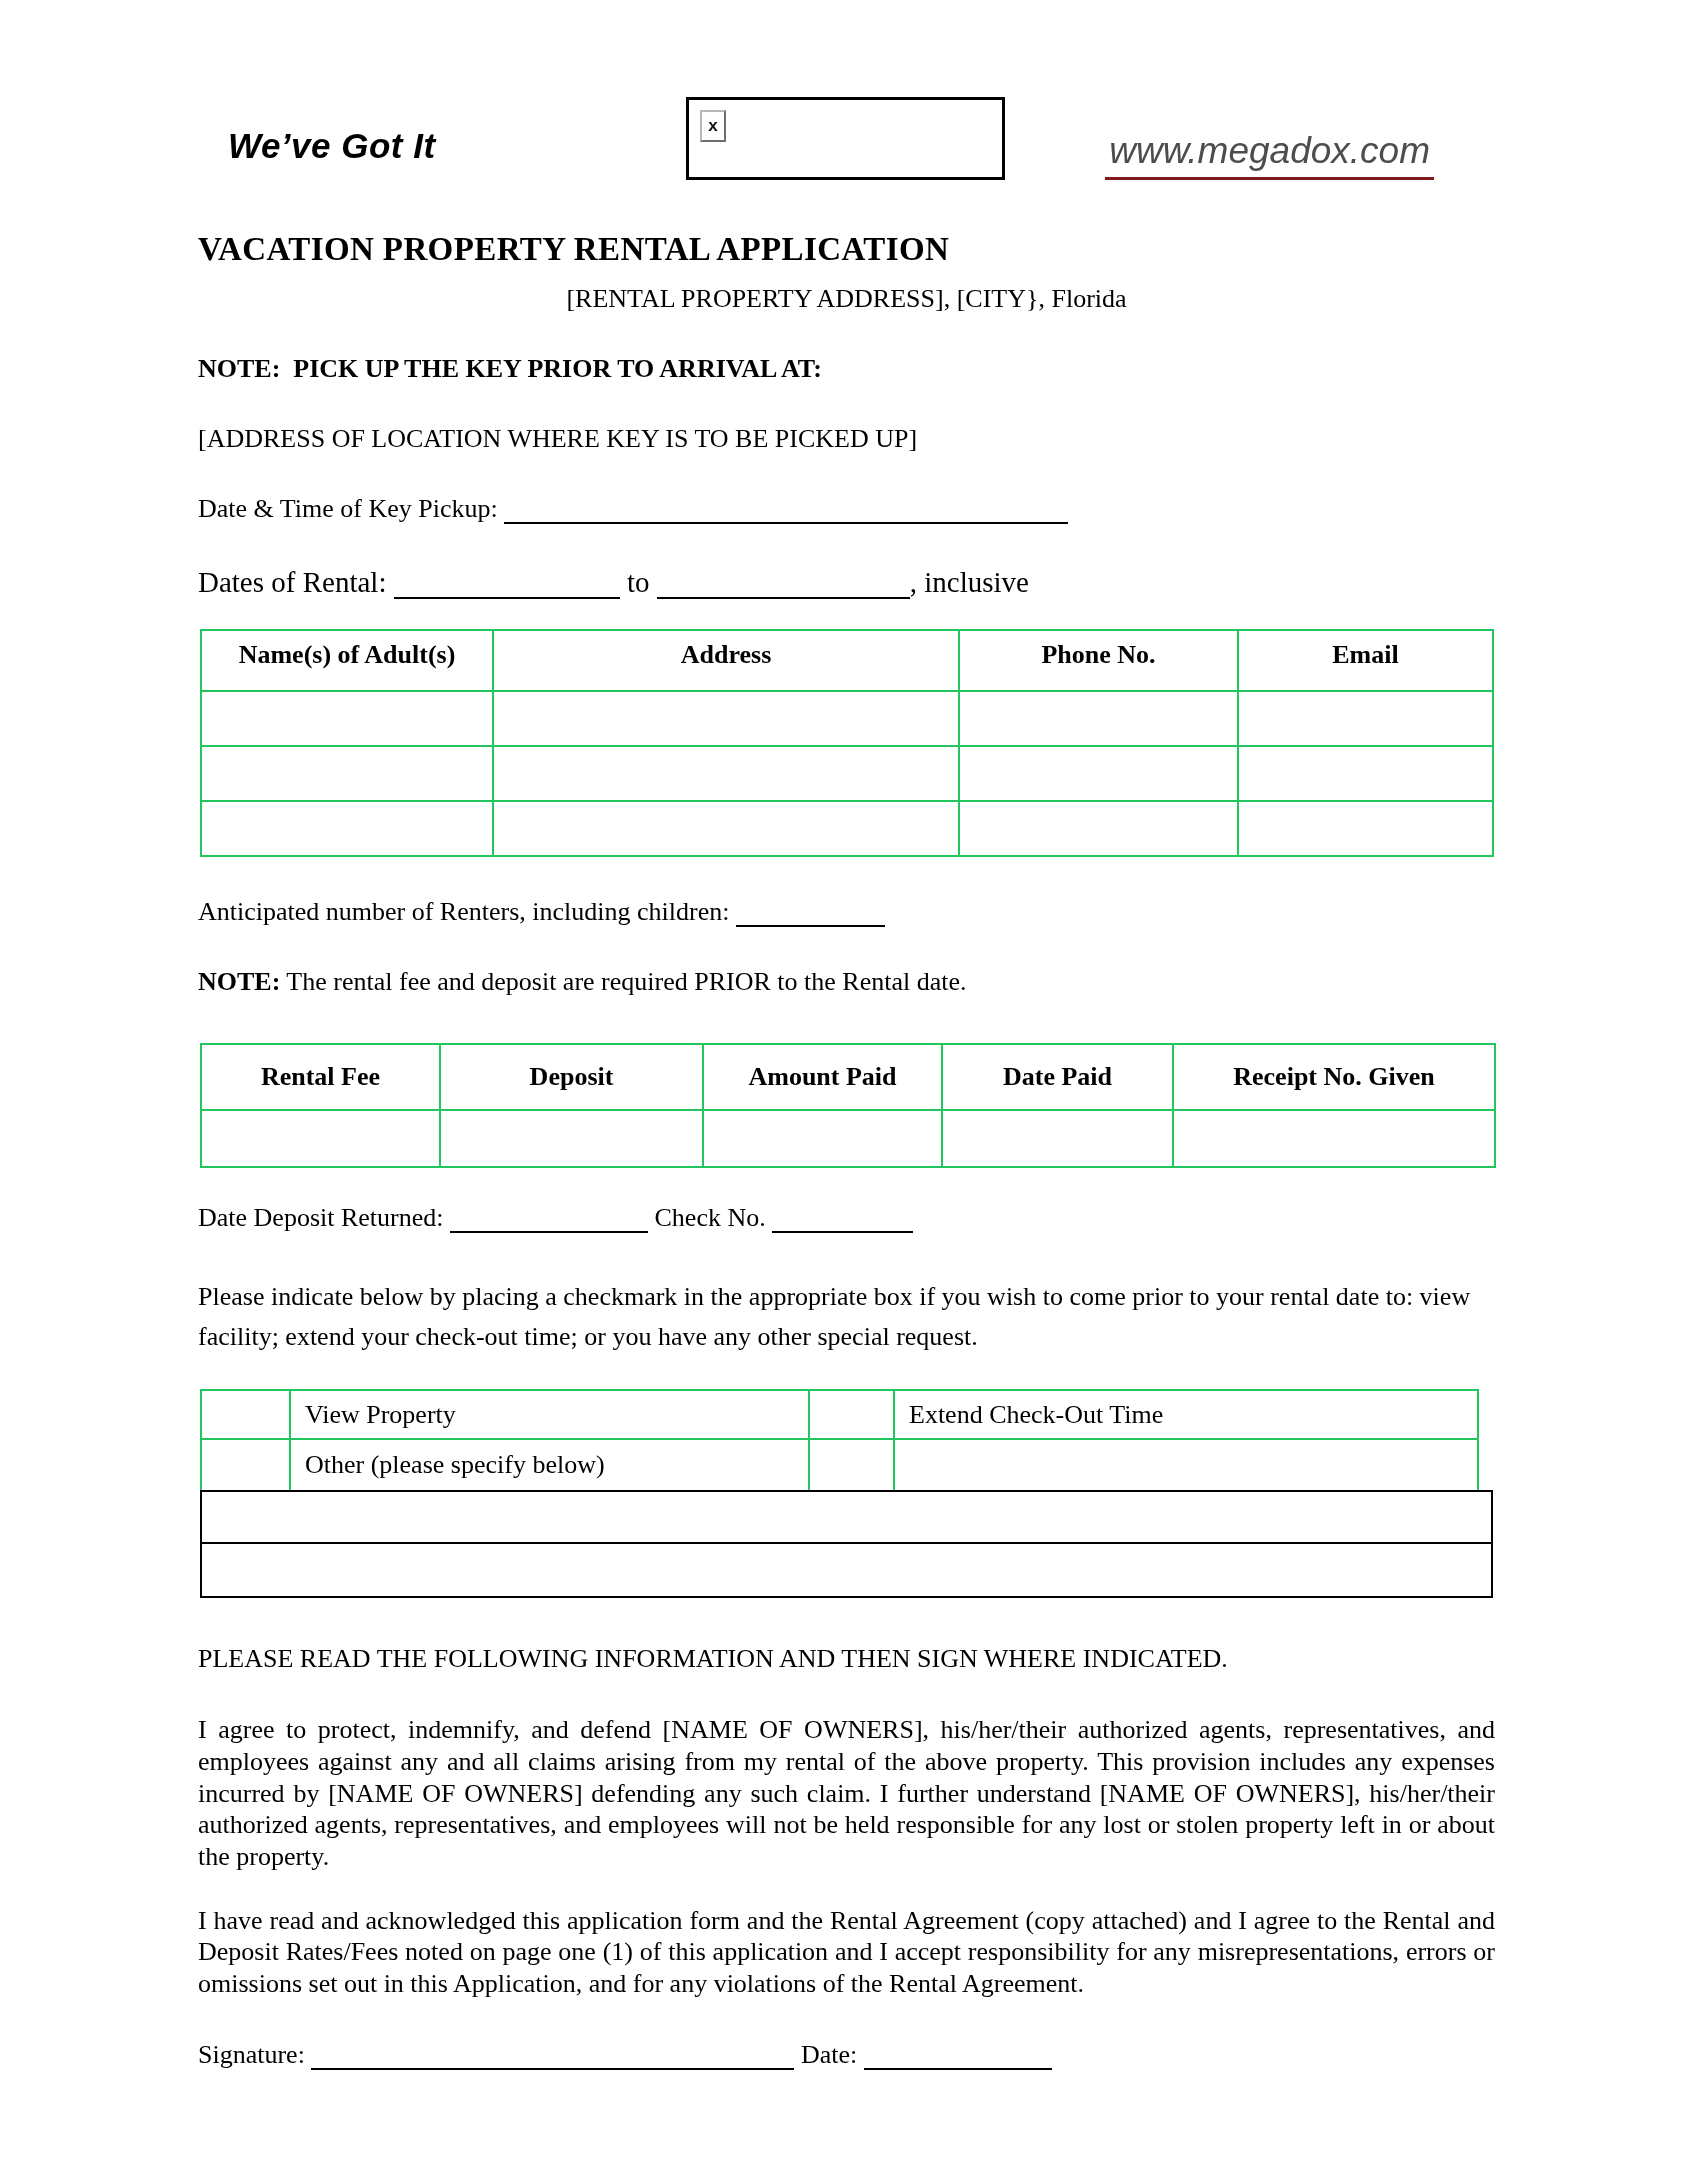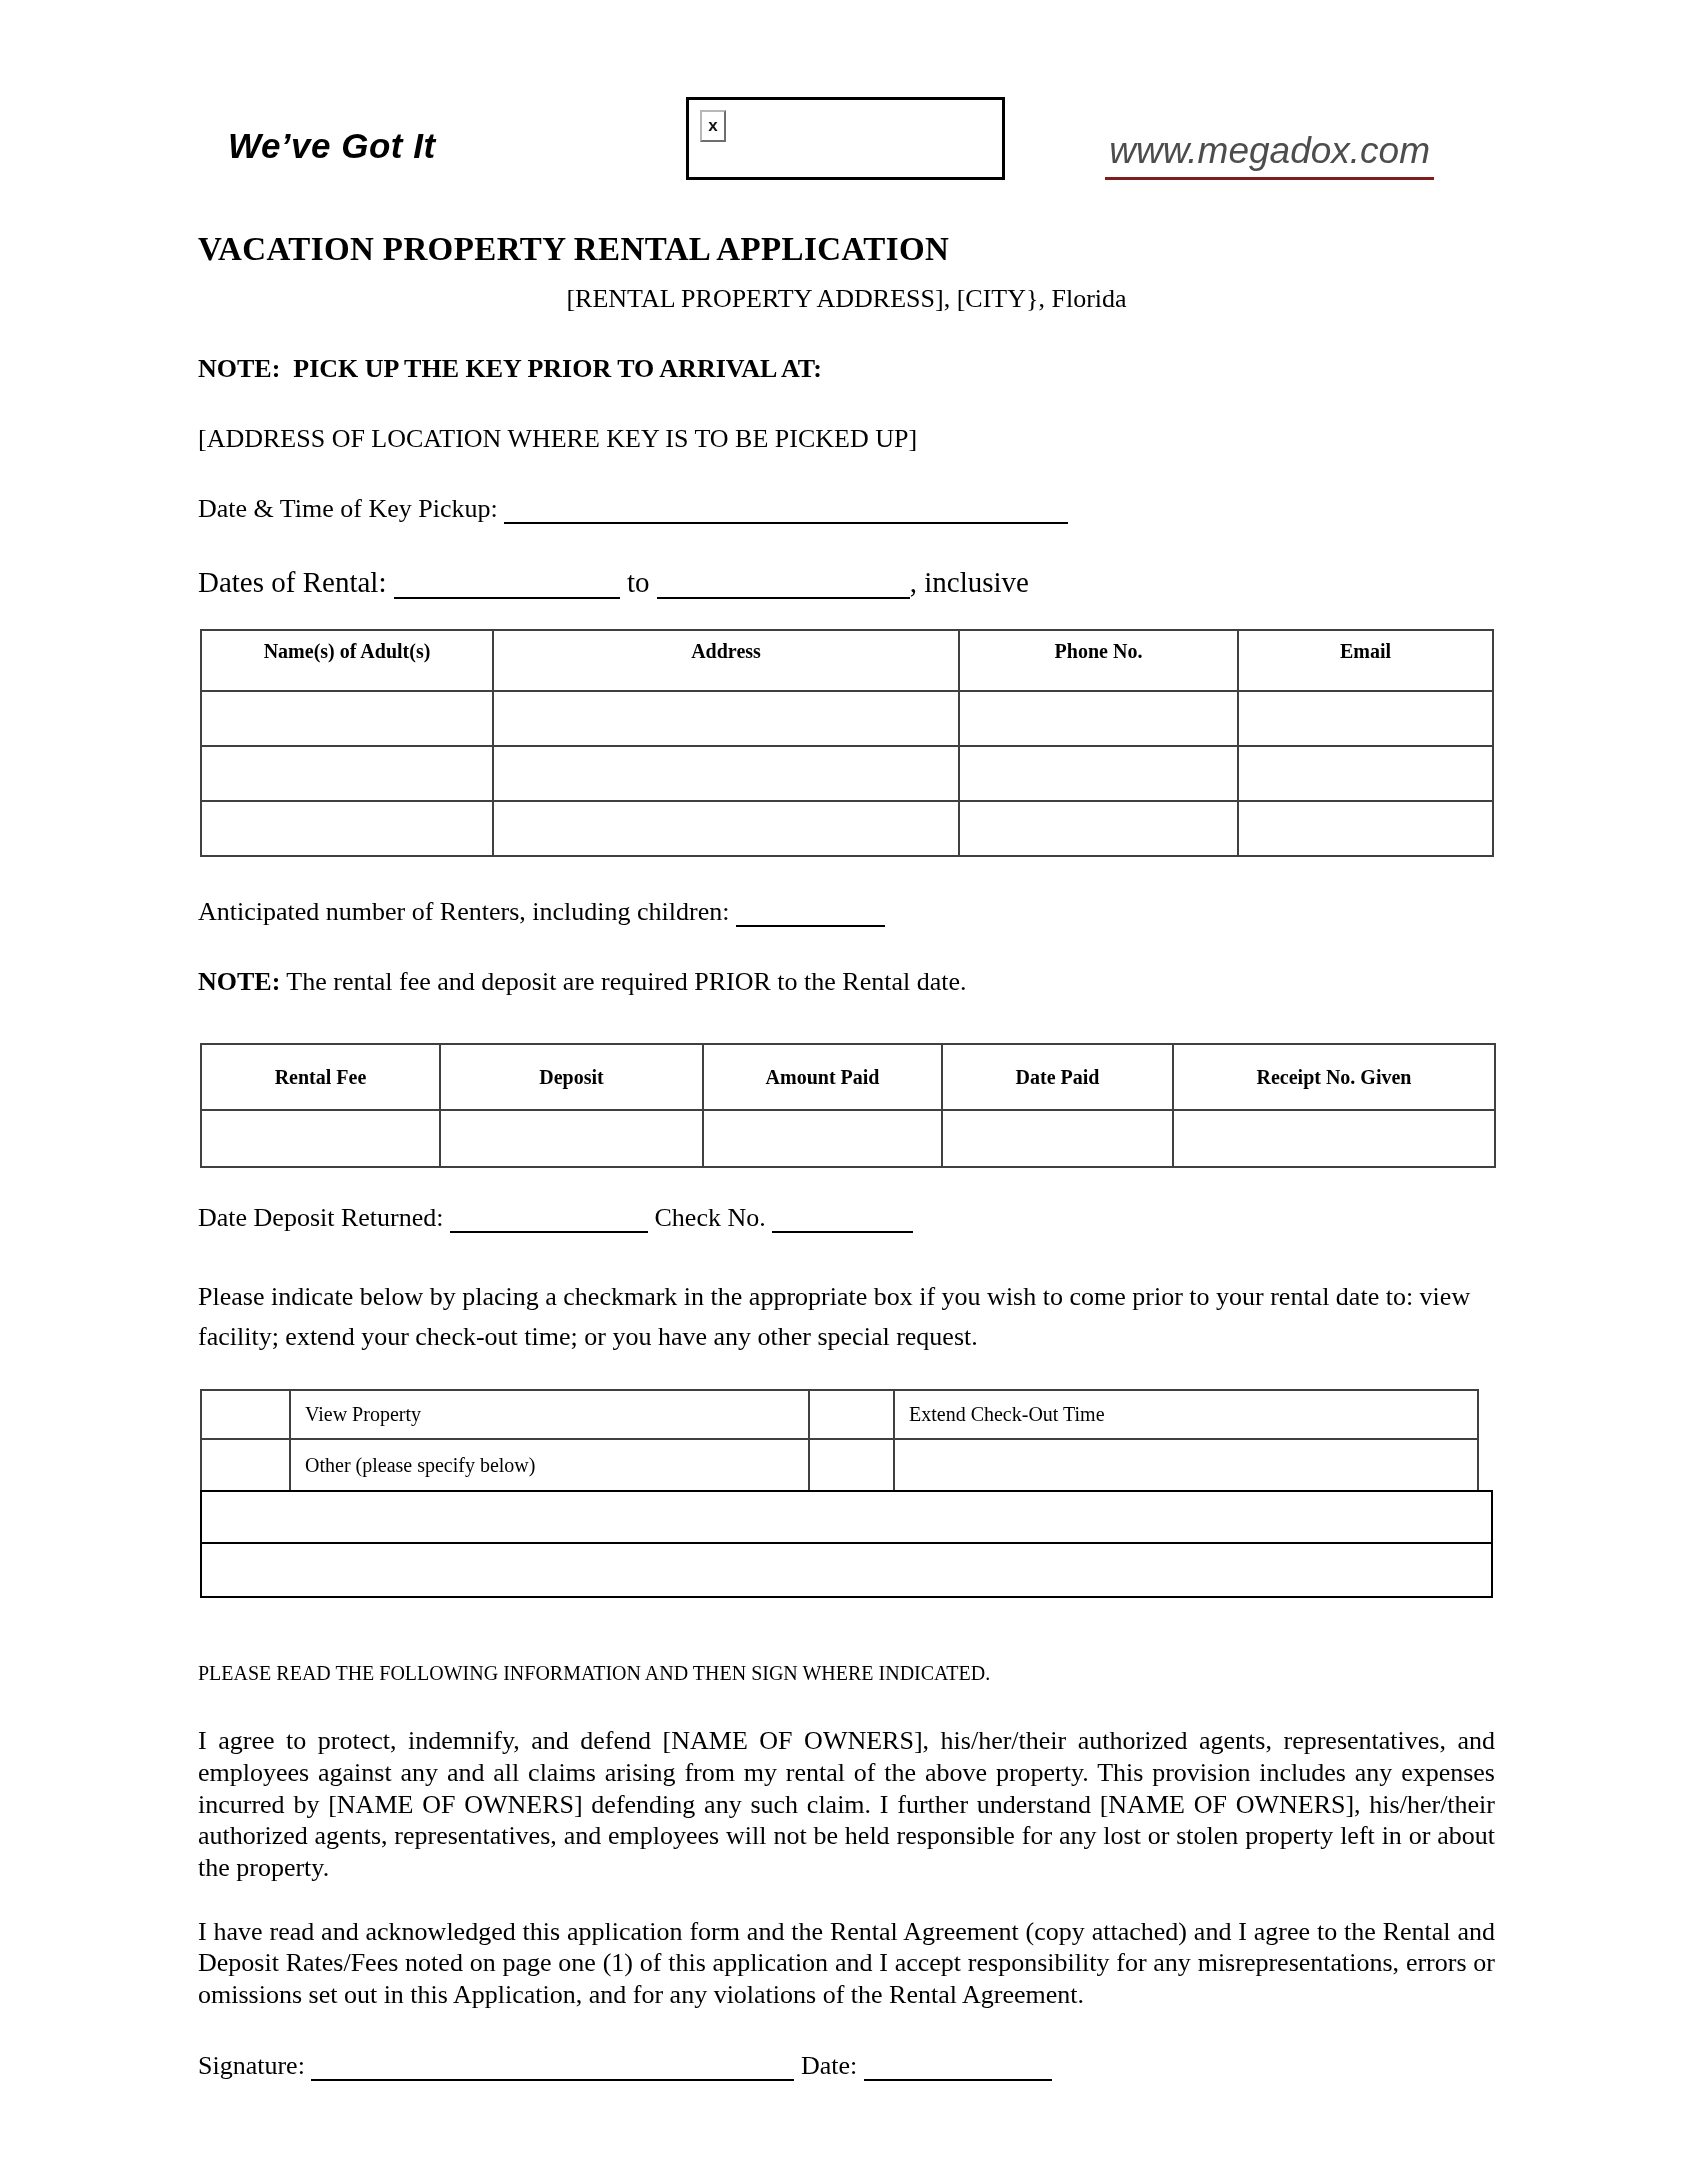--- a/index.html
+++ b/index.html
@@ -41,21 +41,21 @@
 
   
   .line { font-size:26px; margin-top:40px; }
   .bold { font-weight:bold; }
   .blank { display:inline-block; border-bottom:2px solid #000; height:24px; vertical-align:bottom; }
 
   .rental-dates { font-size:29px; margin-top:42px; }
 
   
   table { border-collapse:collapse; table-layout:fixed; margin-left:2px; }
-  td, th { border:2px solid #404040; font-size:20px; padding:0; }
+  td, th { border:2px solid #22c55e; font-size:26px; padding:0; }
 
   .tbl-adults { width:1293px; margin-top:30px; }
   .tbl-adults th { font-weight:bold; text-align:center; vertical-align:top; padding-top:9px; height:61px; box-sizing:border-box; }
   .tbl-adults td { height:53px; }
 
   .tbl-fees { width:1293px; margin-top:46px; }
   .tbl-fees th { font-weight:bold; text-align:center; vertical-align:middle; height:66px; box-sizing:border-box; }
   .tbl-fees td { height:55px; }
 
   .intro { font-size:26px; line-height:1.54; margin-top:44px; }
@@ -65,21 +65,21 @@
   .tbl-check .r1 td { height:49px; }
   .tbl-check .r2 td { height:52px; }
   .tbl-check td.lbl { padding-left:14px; }
   .wide-row {
     width:1293px; margin-left:2px; border:2px solid #000;
     box-sizing:border-box; margin-top:-2px; background:#fff;
   }
   .wide-row.h1 { height:54px; }
   .wide-row.h2 { height:56px; }
 
-  .caps-line { font-size:20px; margin-top:64px;font-family:Liberation Serif, serif; }
+  .caps-line { font-size:26px; margin-top:46px;font-family:Liberation Serif, serif; }
   .para { font-size:26px; line-height:1.22; text-align:justify; margin-top:32px; }
   .para.first { margin-top:40px; }
 
   .sig-line { font-size:26px; margin-top:40px; }
 </style>
 </head>
 <body>
 
 <div class="page">
 

